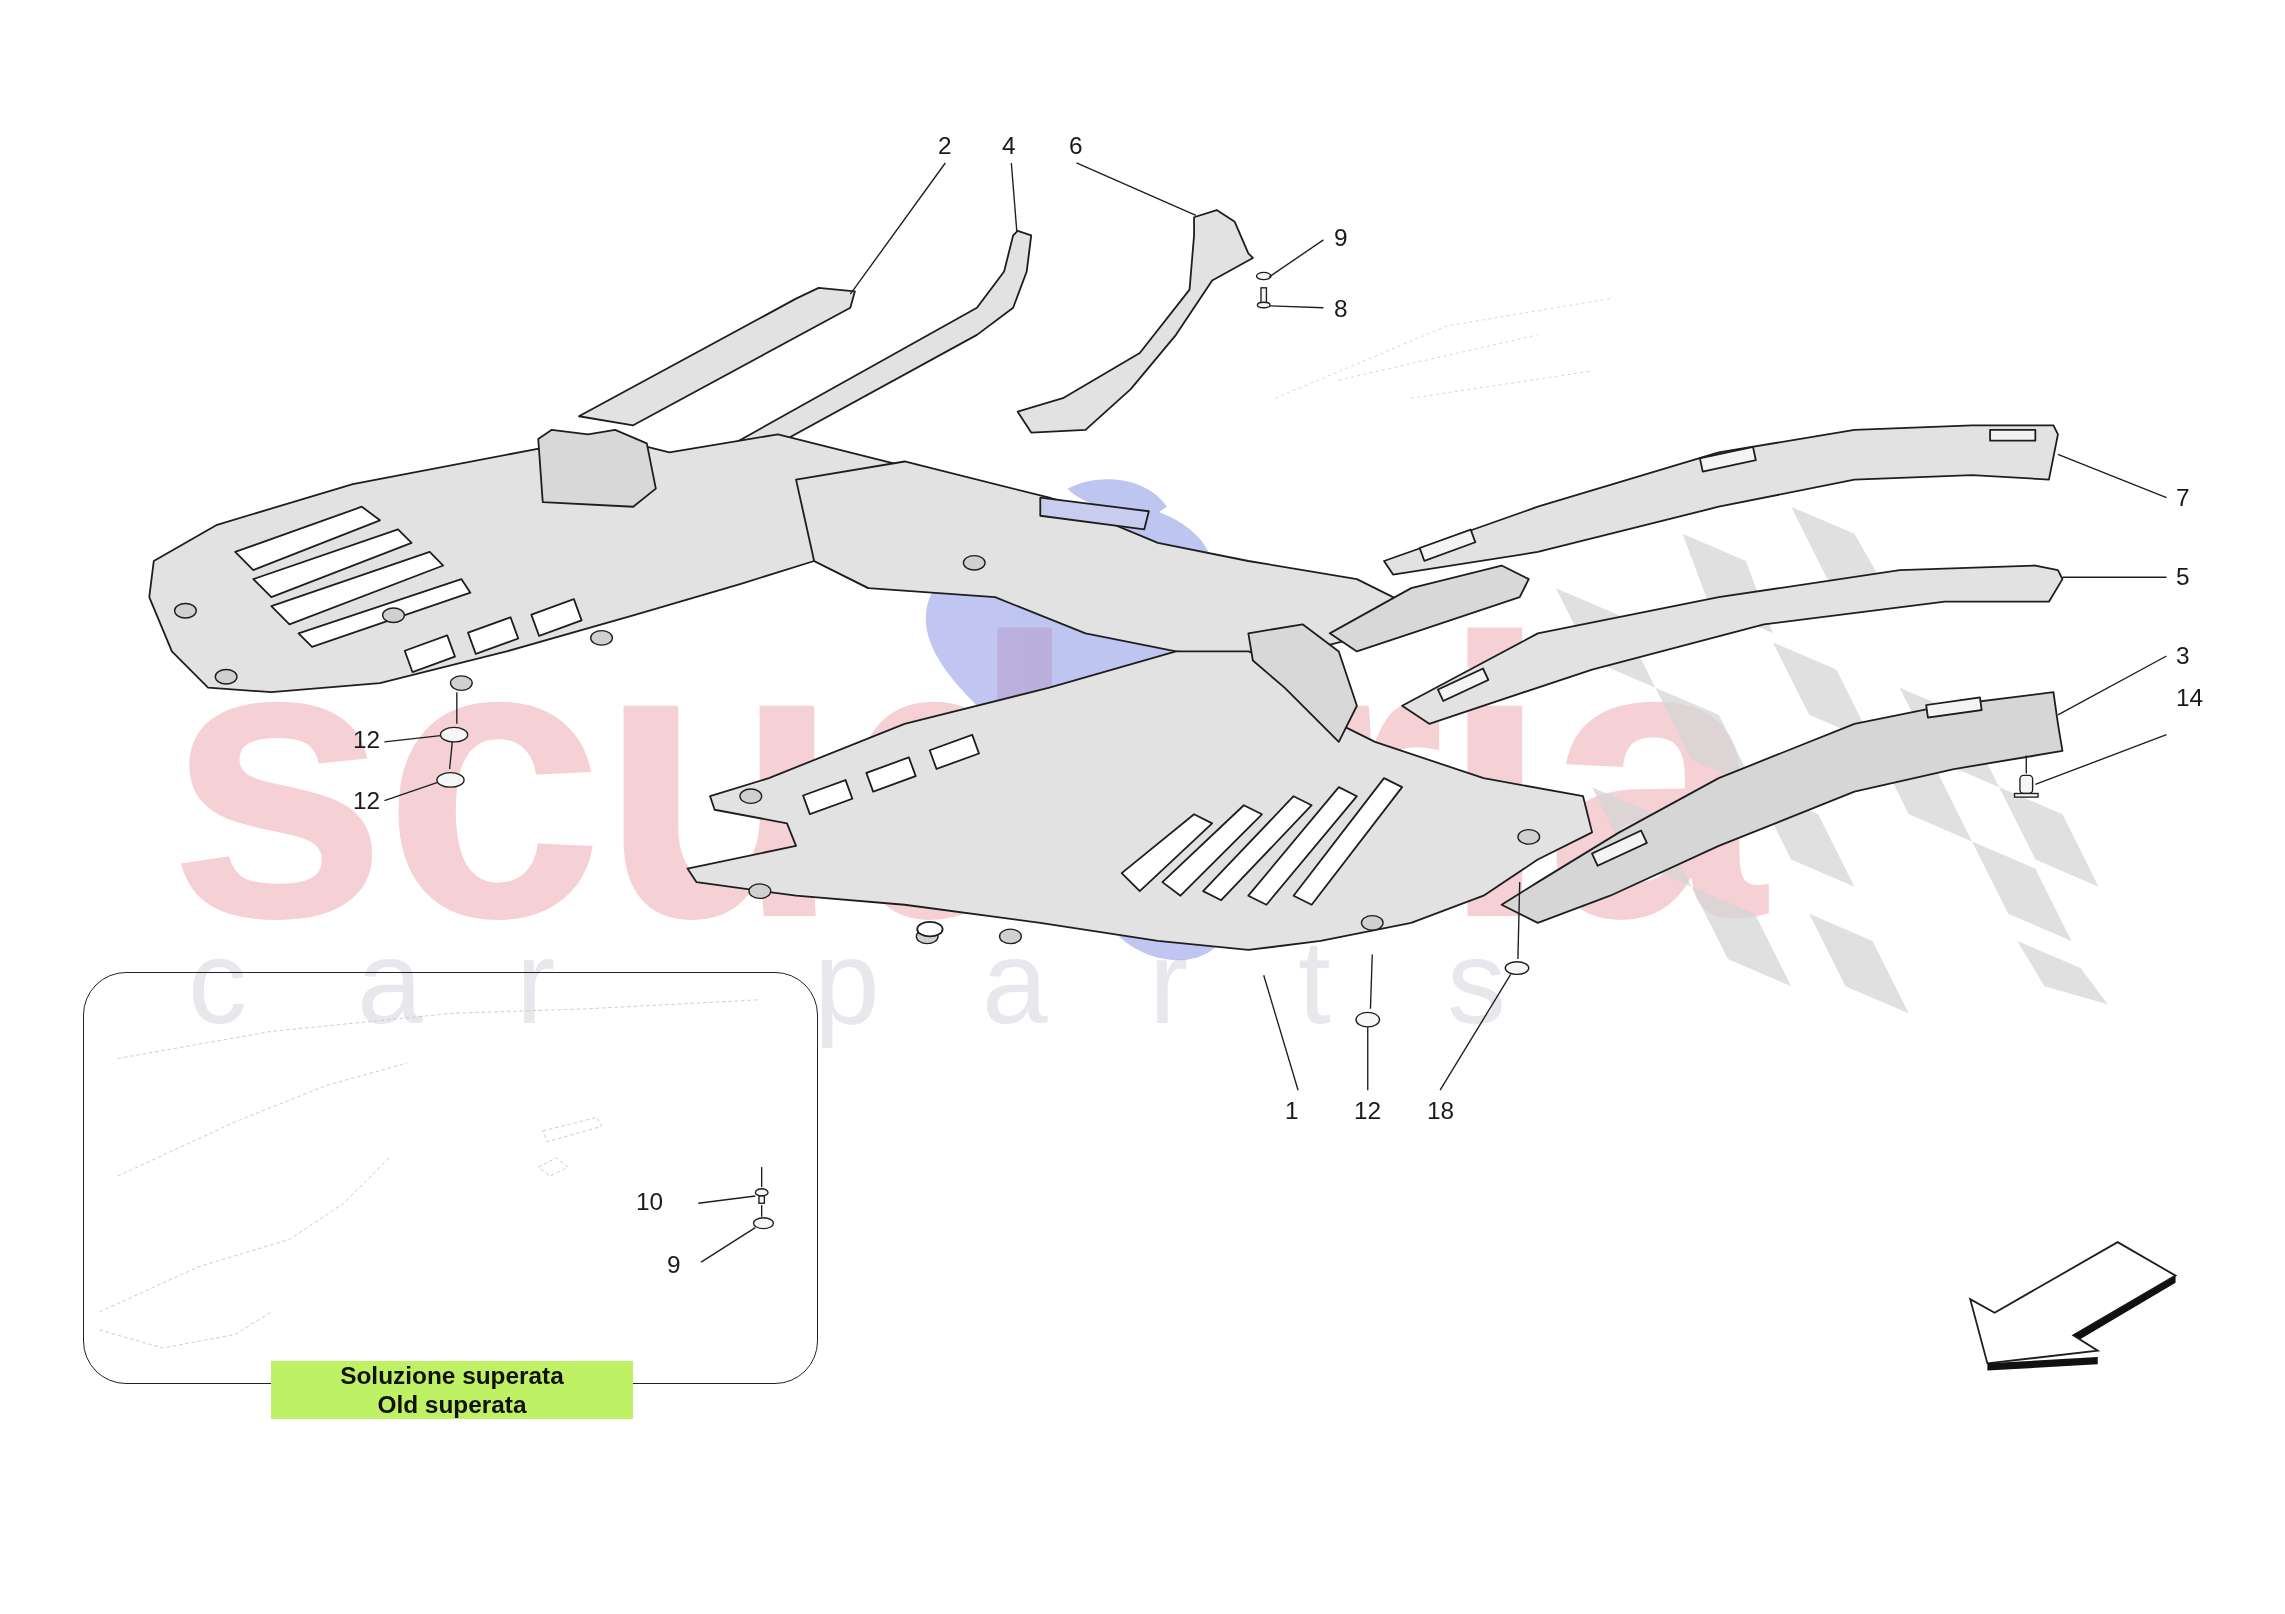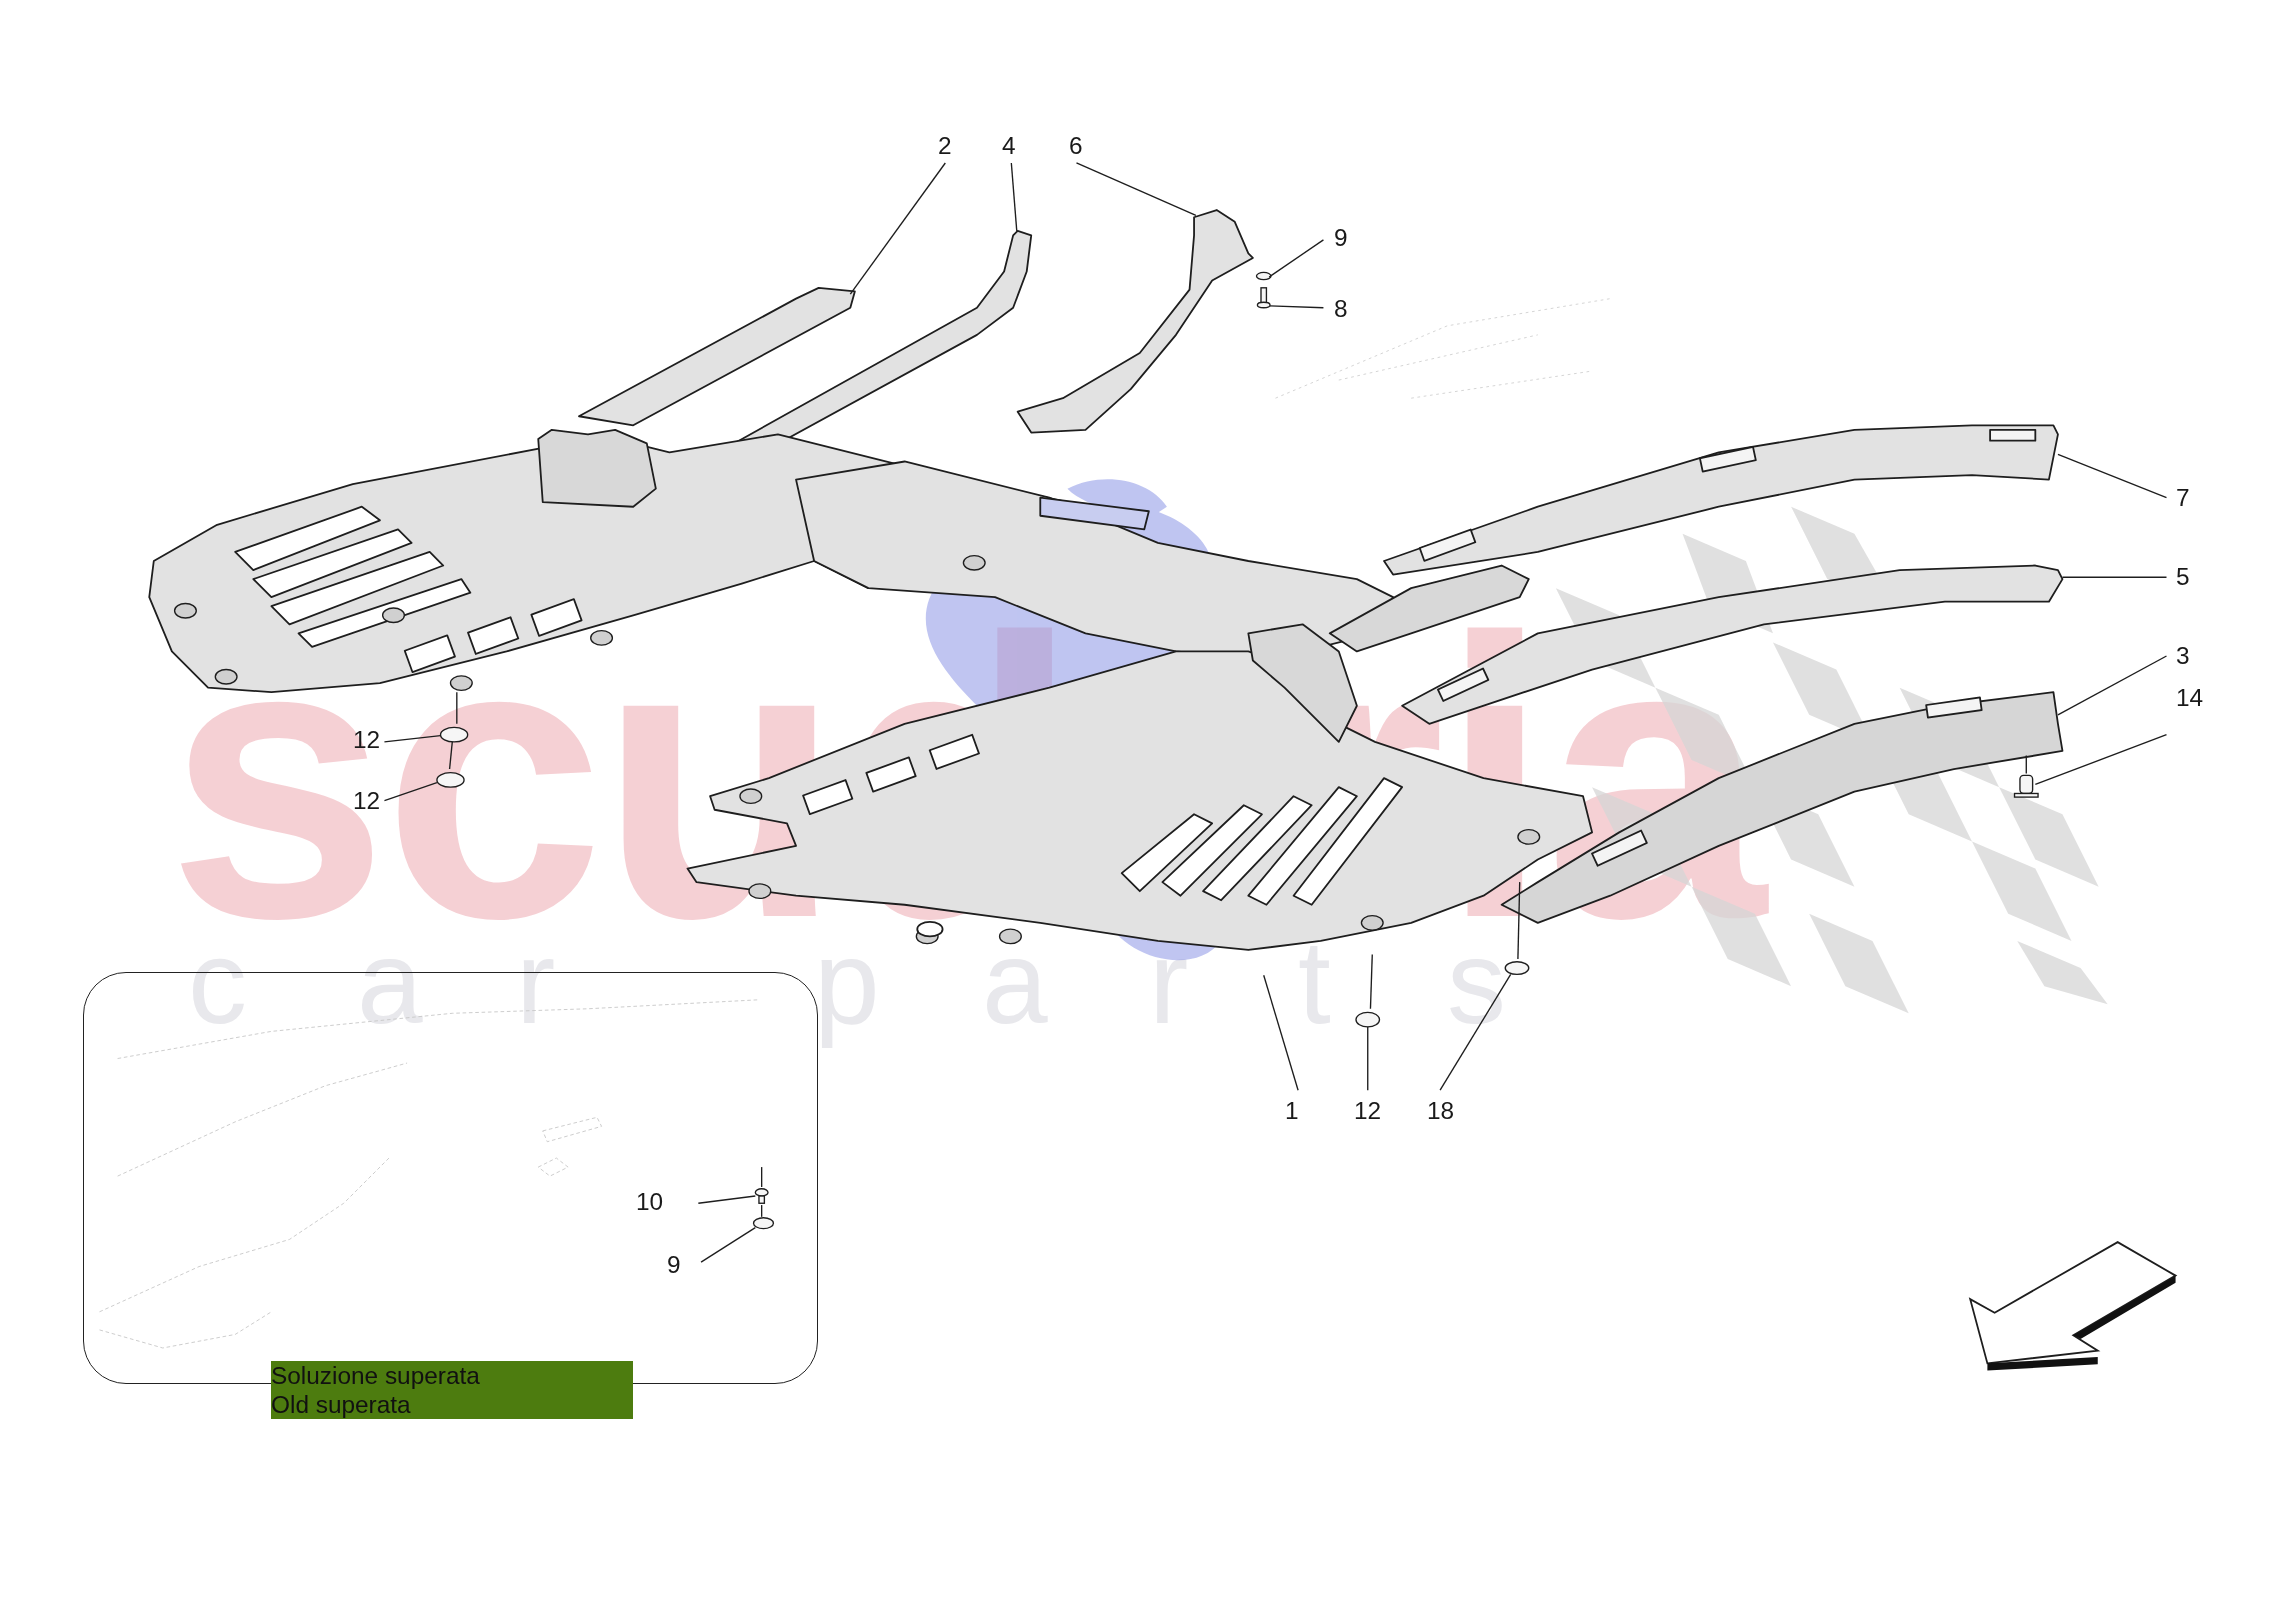--- a/index.html
+++ b/index.html
@@ -5,22 +5,22 @@
     html, body { margin: 0; padding: 0; background: #ffffff; }
     body { width: 2285px; height: 1615px; position: relative; overflow: hidden;
            font-family: "Liberation Sans", sans-serif; }
     #stage { position: absolute; left: 0; top: 0; width: 2285px; height: 1615px; }
     .wm-text { position: absolute; font-family: "Liberation Sans", sans-serif; font-weight: bold; pointer-events: none; }
     #wm-brand { left: 167px; top: 579px; font-size: 398px; color: #f4c8cd; letter-spacing: -5.4px; line-height: 1; opacity: 0.85; }
     .wm-sub { position: absolute; top: 923px; font-size: 118px; color: #e8e8ec; font-weight: normal; line-height: 1; }
     .callout { position: absolute; font-size: 24.4px; color: #1a1a1a; font-family: "Liberation Sans", sans-serif; line-height: 1; }
     #inset-box { position: absolute; left: 83px; top: 972px; width: 735px; height: 412px;
                  border: 1.8px solid #222; border-radius: 43px; box-sizing: border-box; }
-    #inset-caption { position: absolute; left: 271px; top: 1361px; width: 362px; 
-                     font-size: 24.4px; font-weight: normal; color: #111; background: #4d7c0f; line-height: 29px; }
+    #inset-caption { position: absolute; left: 271px; top: 1361px; width: 362px; text-align: center;
+                     font-size: 24.4px; font-weight: bold; color: #111; background: #bef264; line-height: 29px; }
   </style>
 </head>
 <body>
 
 <div id="stage">
 
   <div id="wm-brand" class="wm-text">scuderia</div>
   <div class="wm-text wm-sub" style="left:188px">c</div>
   <div class="wm-text wm-sub" style="left:357px">a</div>
   <div class="wm-text wm-sub" style="left:516px">r</div>

